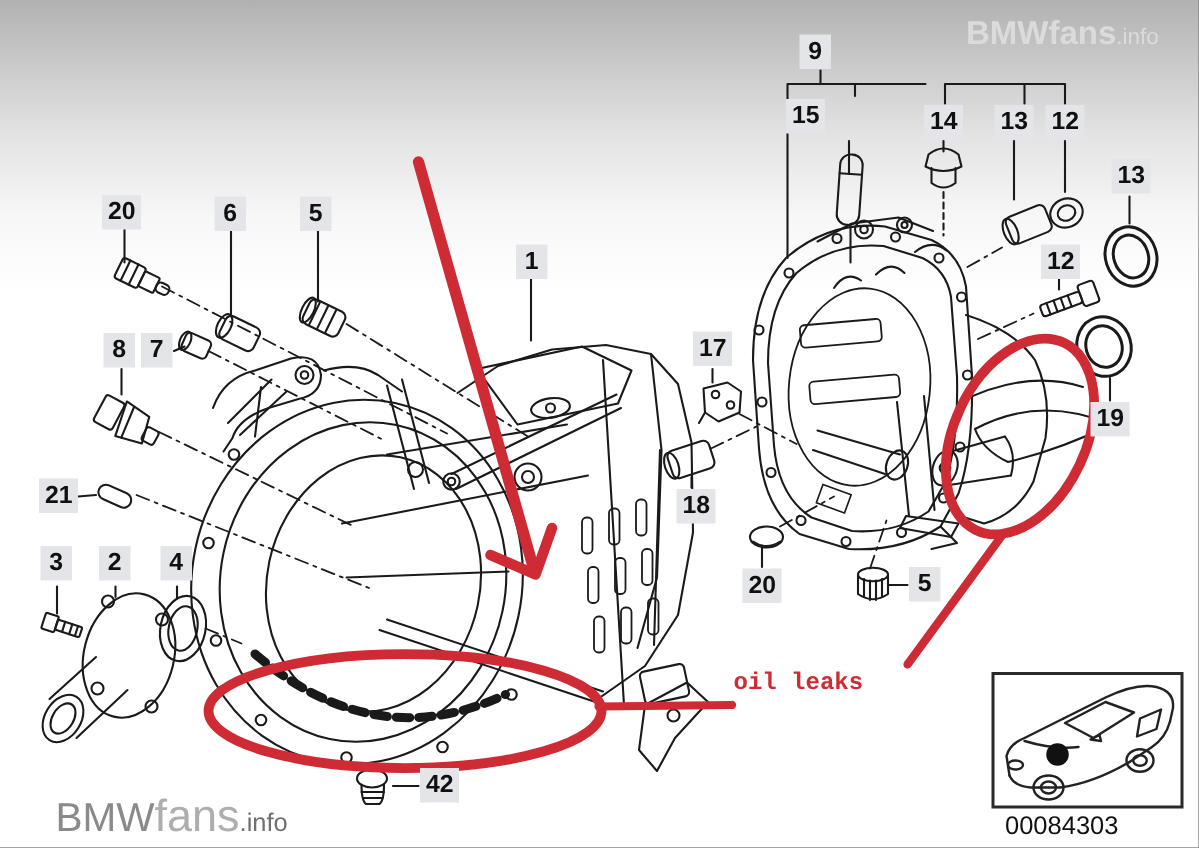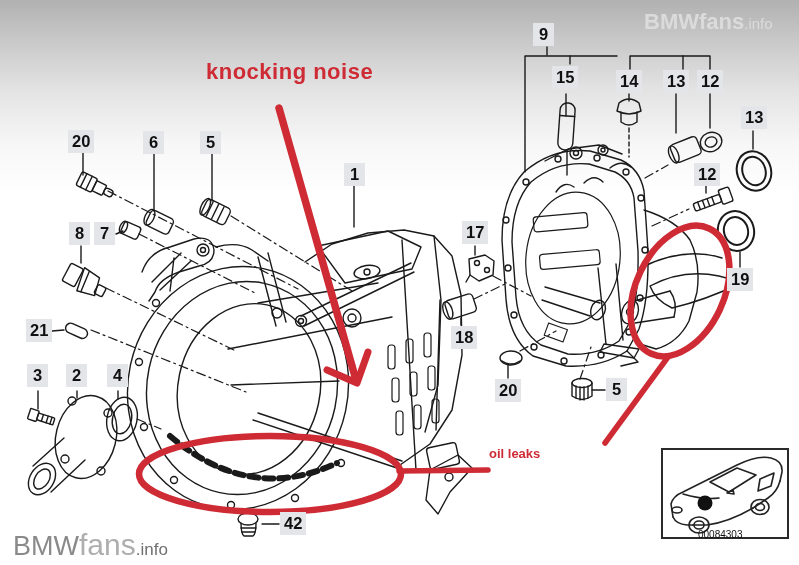--- a/index.html
+++ b/index.html
@@ -9,31 +9,31 @@
     background:linear-gradient(180deg,#b1b1b1 0px,#c7c7c7 38px,#e3e3e3 90px,#f7f7f7 145px,#ffffff 195px);
   }
   #drawing{position:absolute;left:0;top:0;}
   .callout{
     position:absolute;background:#e3e5e9;color:#101010;
     font-size:16.5px;font-weight:bold;line-height:21px;
     padding:1px 4px;min-width:13px;text-align:center;
   }
   .red-note{position:absolute;color:#ce2b35;font-weight:bold;white-space:nowrap;}
   #knocking-note{left:206px;top:59px;font-size:22px;letter-spacing:.5px;}
-  #oil-note{left:489px;top:446px;font-size:13px;}
+  #oil-note{left:489px;top:446px;font-size:16px;font-family:Liberation Mono, monospace;}
   #watermark{position:absolute;left:644px;top:9px;color:#dbdbdb;white-space:nowrap;}
   #watermark .big{font-size:22px;font-weight:bold;}
   #watermark .small{font-size:15px;}
   #footer-logo{position:absolute;left:13px;top:528px;white-space:nowrap;}
-  #footer-logo .bmw{font-size:27px;color:#8a8a8a;}
+  #footer-logo .bmw{font-size:27px;color:#8a8a8a;margin-left:24px;}
   #footer-logo .fans{font-size:30px;color:#aeaeae;margin-top:24px;}
   #footer-logo .suffix{font-size:17px;color:#707070;}
   #car-box{position:absolute;left:661px;top:448px;width:128px;height:91px;
     border:2px solid #2a2a2a;background:#fff;box-sizing:border-box;}
-  #diagram-code{position:absolute;left:670px;top:529px;font-size:10px;color:#111;margin-left:28px;}
+  #diagram-code{position:absolute;left:670px;top:541px;font-size:17px;color:#111;}
 </style>
 </head>
 <body>
 
 <div id="page">
 
   <svg id="drawing" width="799" height="565" viewBox="0 0 799 565">
 
     <g stroke="#1a1a1a" stroke-width="1.4" fill="none" stroke-linecap="round" stroke-linejoin="round">
 
@@ -315,30 +315,29 @@
   <div class="callout" style="left:606px;top:378px">5</div>
   <div class="callout" style="left:143px;top:131px">6</div>
   <div class="callout" style="left:94px;top:222px">7</div>
   <div class="callout" style="left:69px;top:222px">8</div>
   <div class="callout" style="left:533px;top:23px">9</div>
   <div class="callout" style="left:694px;top:163px">12</div>
   <div class="callout" style="left:741px;top:106px">13</div>
   <div class="callout" style="left:697px;top:70px">12</div>
   <div class="callout" style="left:663px;top:70px">13</div>
   <div class="callout" style="left:616px;top:70px">14</div>
-  <div class="callout" style="left:552px;top:66px">15</div>
+  <div class="callout" style="left:524px;top:66px">15</div>
   <div class="callout" style="left:451px;top:326px">18</div>
   <div class="callout" style="left:462px;top:221px">17</div>
   <div class="callout" style="left:495px;top:379px">20</div>
   <div class="callout" style="left:727px;top:268px">19</div>
   <div class="callout" style="left:68px;top:130px">20</div>
   <div class="callout" style="left:26px;top:319px">21</div>
   <div class="callout" style="left:280px;top:512px">42</div>
 
-  <div class="red-note" id="knocking-note">knocking noise</div>
   <div class="red-note" id="oil-note">oil leaks</div>
 
   <div id="watermark">
     <span class="big">BMWfans</span><span class="small">.info</span>
   </div>
 
   <div id="footer-logo">
     <span class="bmw">BMW</span><span class="fans">fans</span><span class="suffix">.info</span>
   </div>
 

